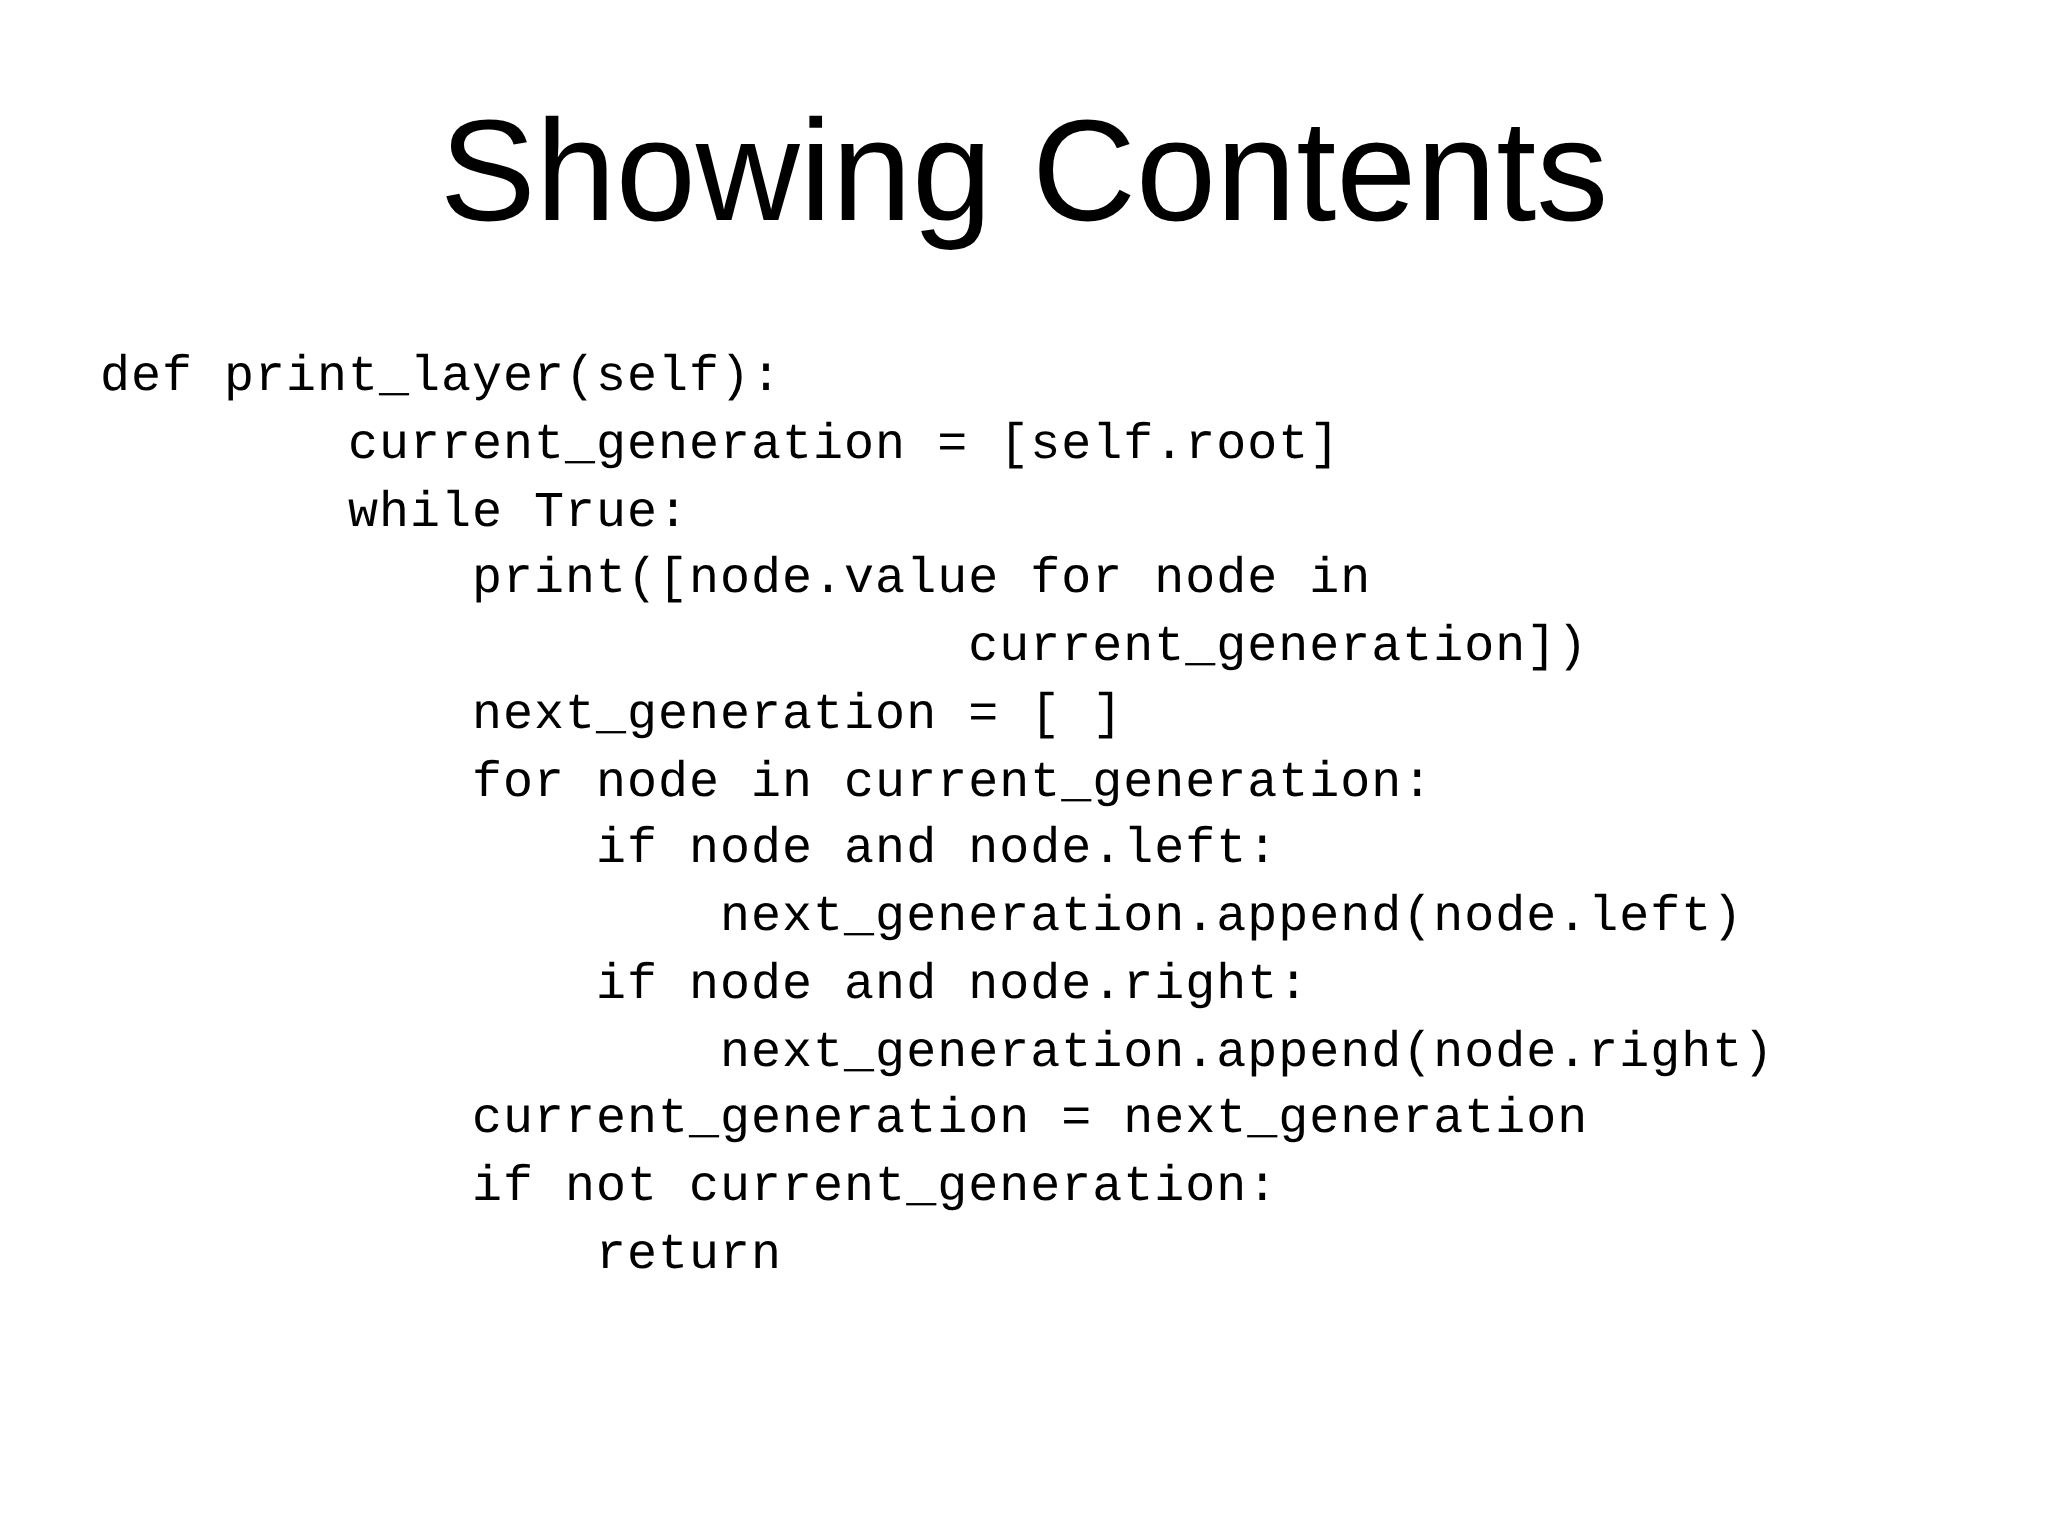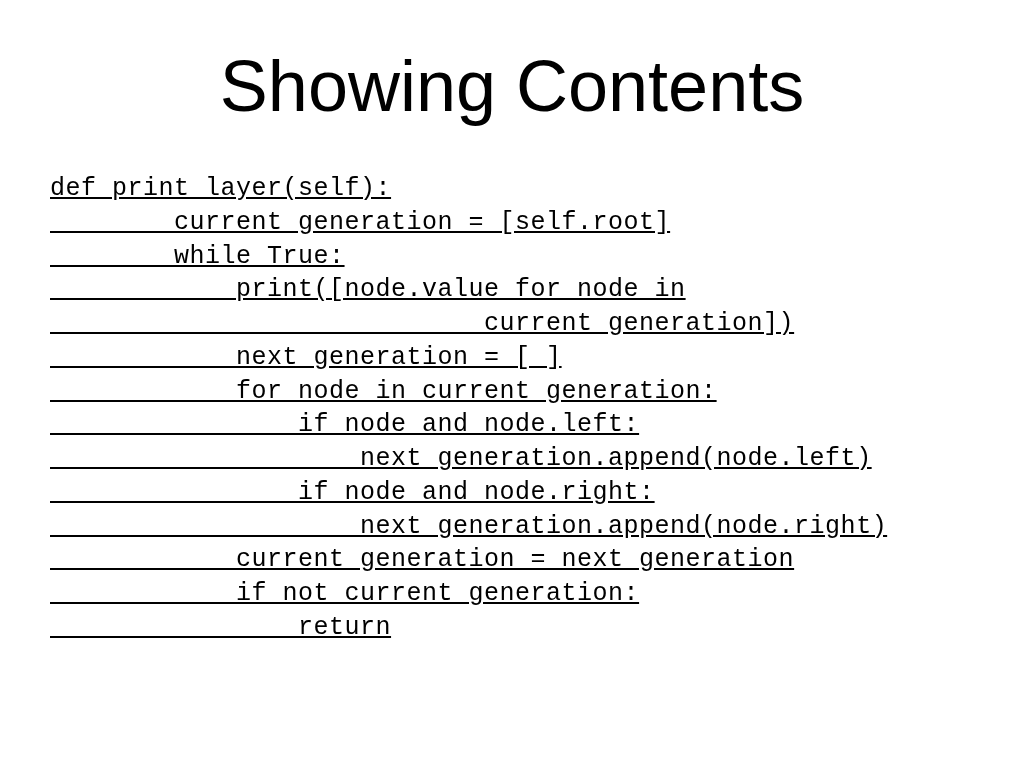--- a/index.html
+++ b/index.html
@@ -27,21 +27,20 @@
       margin-bottom: 45px;
       letter-spacing: 0px;
     }
     .code-block {
       font-family: "Courier New", Courier, monospace;
       font-size: 25px;
       color: #000000;
       line-height: 1.35;
       white-space: pre;
       letter-spacing: 0.5px;
-      text-decoration: underline;
     }
   </style>
 </head>
 <body>
 
 <div class="slide">
   <h1 class="title">Showing Contents</h1>
   <div class="code-block">def print_layer(self):
         current_generation = [self.root]
         while True:

